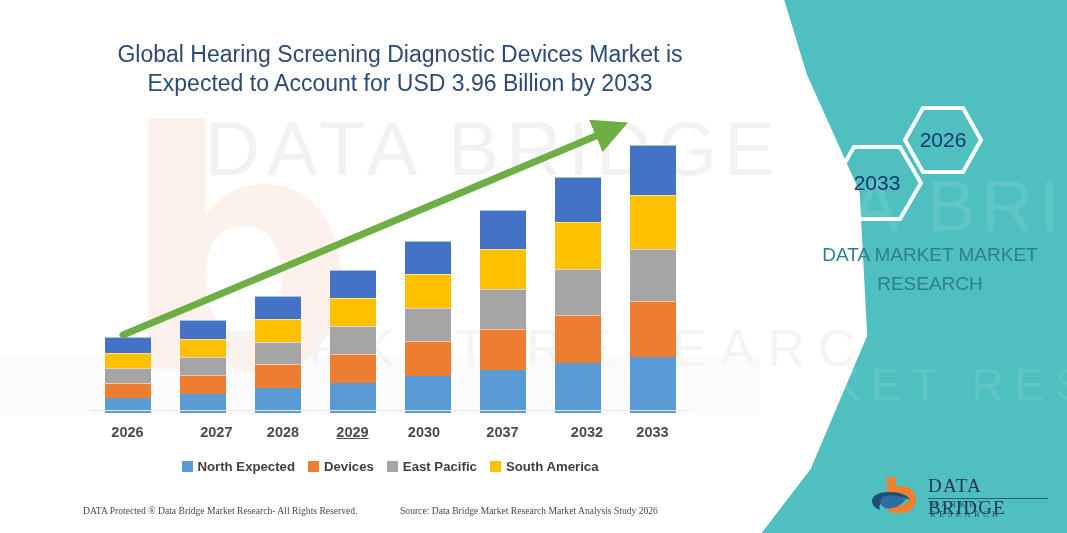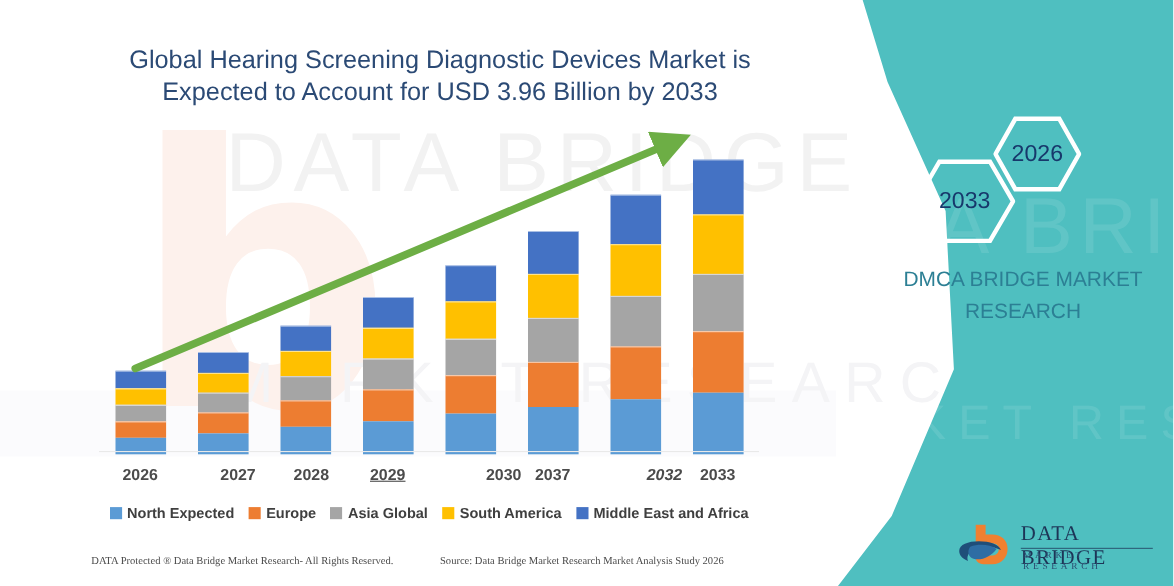--- a/index.html
+++ b/index.html
@@ -195,46 +195,42 @@
       </marker>
     </defs>
     <line x1="33" y1="225" x2="520" y2="20" stroke="#6DAE45" stroke-width="7" stroke-linecap="round" marker-end="url(#ah)"></line>
   </svg>
 
   <div class="xlabels" id="xlabels">
       <div class="xlab" style="left: 7.5px;">2026</div>
       <div class="xlab" style="left: 82.5px; text-align: right;">2027</div>
       <div class="xlab" style="left: 163px;">2028</div>
       <div class="xlab" style="left: 232.5px; text-decoration: underline;">2029</div>
-      <div class="xlab" style="left: 324px; text-align: right;">2030</div>
+      <div class="xlab" style="left: 304px;">2030</div>
       <div class="xlab" style="left: 382.5px;">2037</div>
-      <div class="xlab" style="left: 484px; font-style: italic;">2032</div>
+      <div class="xlab" style="left: 467px;">2032</div>
       <div class="xlab" style="left: 532.5px;">2033</div>
     </div>
 
   <div class="legend" id="legend">
       <div class="lg-item">
         <span class="lg-sw" style="background: rgb(91, 155, 213);"></span>
         <span class="lg-tx">North Expected</span>
       </div>
       <div class="lg-item">
         <span class="lg-sw" style="background: rgb(237, 125, 49);"></span>
-        <span class="lg-tx">Europe</span>
+        <span class="lg-tx">Devices</span>
       </div>
       <div class="lg-item">
         <span class="lg-sw" style="background: rgb(165, 165, 165);"></span>
-        <span class="lg-tx">Asia Global</span>
+        <span class="lg-tx">East Pacific</span>
       </div>
       <div class="lg-item">
         <span class="lg-sw" style="background: rgb(255, 192, 0);"></span>
         <span class="lg-tx">South America</span>
-      </div>
-      <div class="lg-item">
-        <span class="lg-sw" style="background: rgb(68, 114, 196);"></span>
-        <span class="lg-tx">Middle East and Africa</span>
       </div>
     </div>
 
   <div class="footer">
     <div class="f-left">DATA Protected ® Data Bridge Market Research- All Rights Reserved.</div>
     <div class="f-right">Source: Data Bridge Market Research  Market Analysis Study 2026</div>
   </div>
 
   <div class="teal-panel"></div>
   <div class="teal-wm">DATA BRIDGE</div>
@@ -248,21 +244,21 @@
     <span>2033</span>
   </div>
 
   <div class="hex hex-2026">
     <svg viewBox="0 0 80 70" width="80" height="70">
       <polygon points="20,3 60,3 78,35 60,67 20,67 2,35" fill="none" stroke="#ffffff" stroke-width="4"></polygon>
     </svg>
     <span>2026</span>
   </div>
 
-  <div class="brand-sub">DMCA BRIDGE MARKET RESEARCH</div>
+  <div class="brand-sub">DATA MARKET MARKET RESEARCH</div>
 
   <div class="logo-wrap">
     <svg width="58" height="46" viewBox="0 0 58 46">
       <path d="M10,4 L19,4 L19,34 C19,38 23,40 28,40 L34,40 C43,40 48,33 48,26 C48,18 42,13 34,13 L24,13 L24,21 L34,21 C38,21 40,23 40,26 C40,30 37,32 33,32 L28,32 L28,4 Z" fill="#F08030"></path>
       <path d="M4,28 C4,22 12,19 22,19 C32,19 40,22 42,27 C36,24 28,23 21,25 C14,27 10,32 12,37 C7,35 4,32 4,28 Z" fill="#1F4E79"></path>
       <path d="M14,24 C22,21 32,22 38,26 C33,33 24,37 17,35 C12,33 11,28 14,24 Z" fill="#2E6DA4"></path>
     </svg>
     <div class="logo-text1">DATA BRIDGE</div>
     <div class="logo-rule"></div>
     <div class="logo-text2">MARKET RESEARCH</div>

